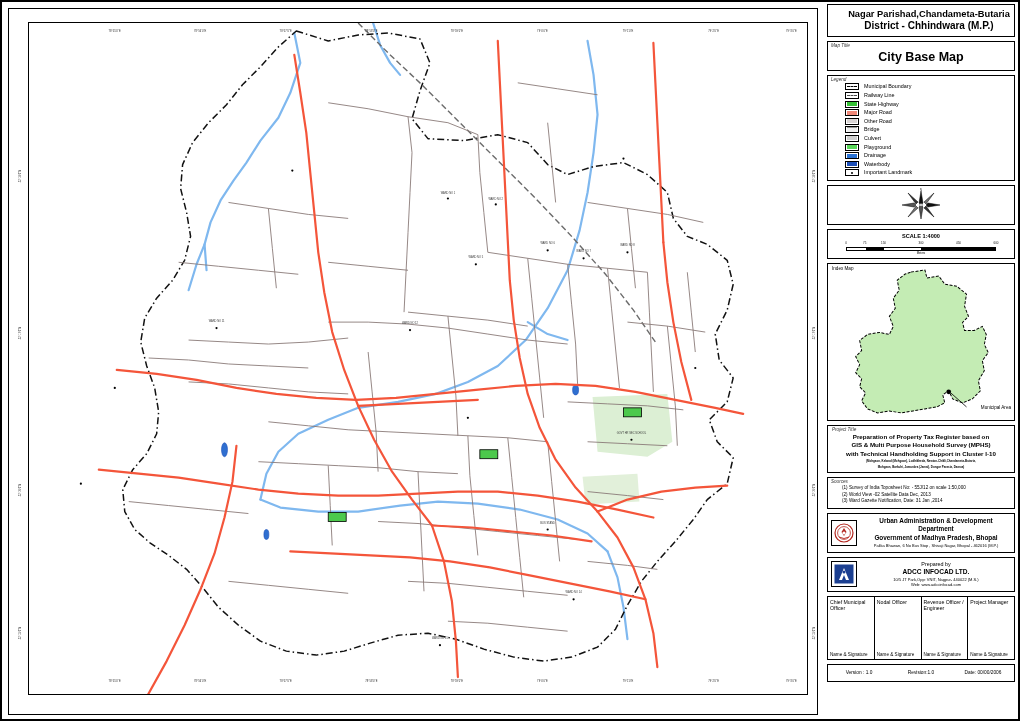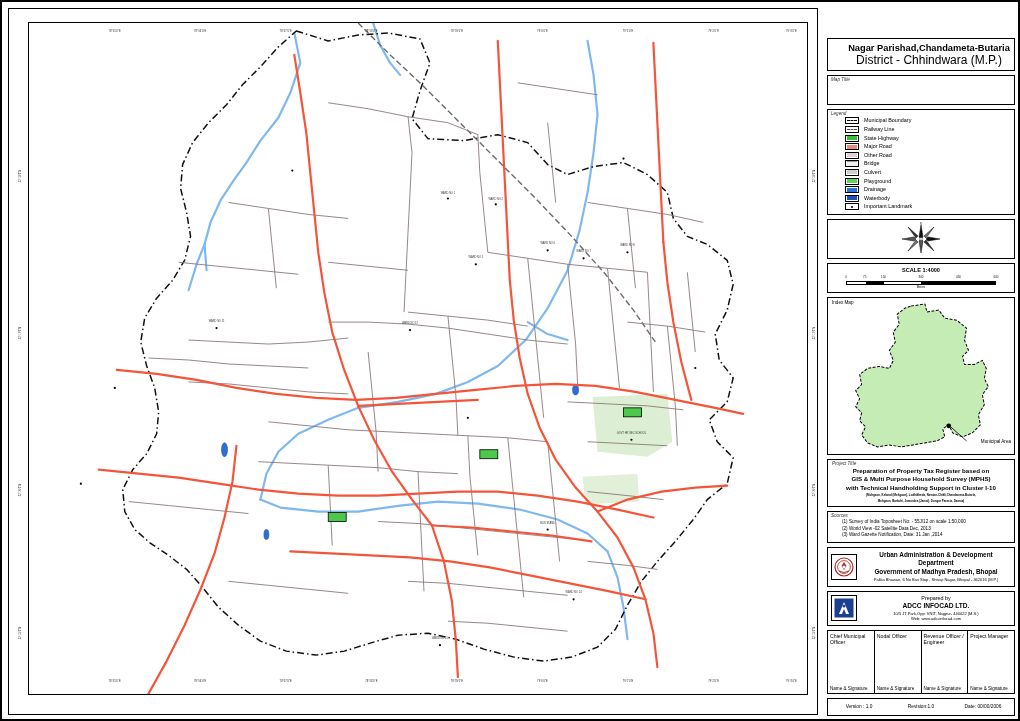--- a/index.html
+++ b/index.html
@@ -29,23 +29,23 @@
 
   
   #side{position:absolute;left:822px;top:2px;width:194px;height:715px;
         box-sizing:border-box;padding:0;}
   .box{border:1.3px solid #000;box-sizing:border-box;background:#fff;
        margin:0 3px 4px 3px;position:relative;}
   .box-lbl{font-size:4.6px;font-style:italic;color:#333;padding:2px 0 0 3px;
            line-height:1;}
 
   
-  #titleblock{padding:3px 4px 4px 20px;text-align:center;margin-top:34px;}
+  #titleblock{padding:3px 4px 4px 20px;text-align:center;}
   #titleblock .l1{font-size:9.3px;font-weight:bold;line-height:12px;white-space:nowrap;}
-  #titleblock .l2{font-size:12px;font-weight:normal;line-height:12px;}
+  #titleblock .l2{font-size:10px;font-weight:bold;line-height:12px;}
 
   #maptitle{height:30px;}
   #maptitle .mt{font-size:12.5px;font-weight:bold;text-align:center;
                 line-height:20px;margin-top:-2px;}
 
   
   #legend{padding-bottom:3px;}
   .leg-row{display:flex;align-items:center;height:8.6px;padding-left:17px;}
   .leg-sym{width:14px;height:7px;border:0.8px solid #000;box-sizing:border-box;
            margin-right:5px;flex:none;position:relative;background:#fff;
@@ -306,20 +306,21 @@
 
   <div id="side">
 
     <div class="box" id="titleblock">
       <div class="l1">Nagar  Parishad,Chandameta-Butaria</div>
       <div class="l2">District - Chhindwara (M.P.)</div>
     </div>
 
     <div class="box" id="maptitle">
       <div class="box-lbl">Map Title</div>
+      <div class="mt">City Base Map</div>
     </div>
 
     <div class="box" id="legend">
       <div class="box-lbl">Legend</div>
 
       <div class="leg-row">
         <span class="leg-sym">
           <span class="sym-line" style="border-top-style:dashed;border-top-color:#000;"></span>
         </span>
         <span class="leg-txt">Municipal Boundary</span>

